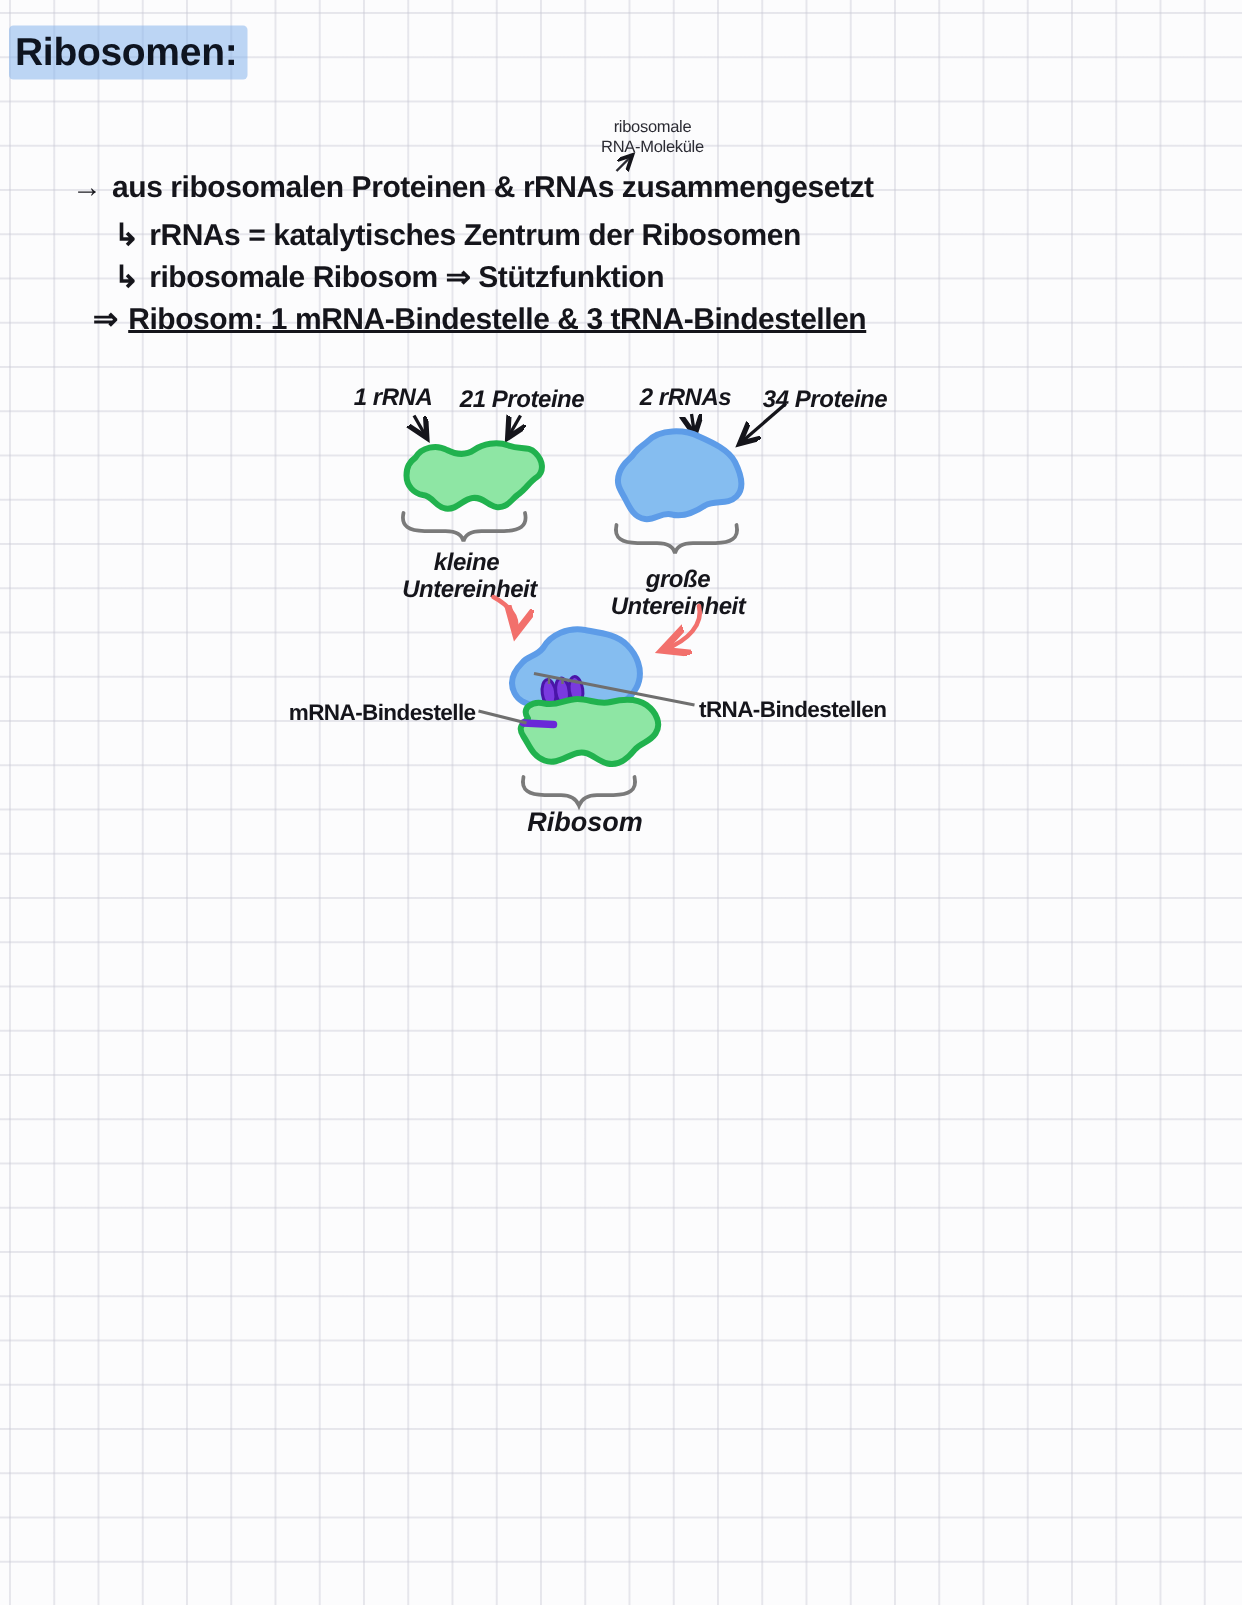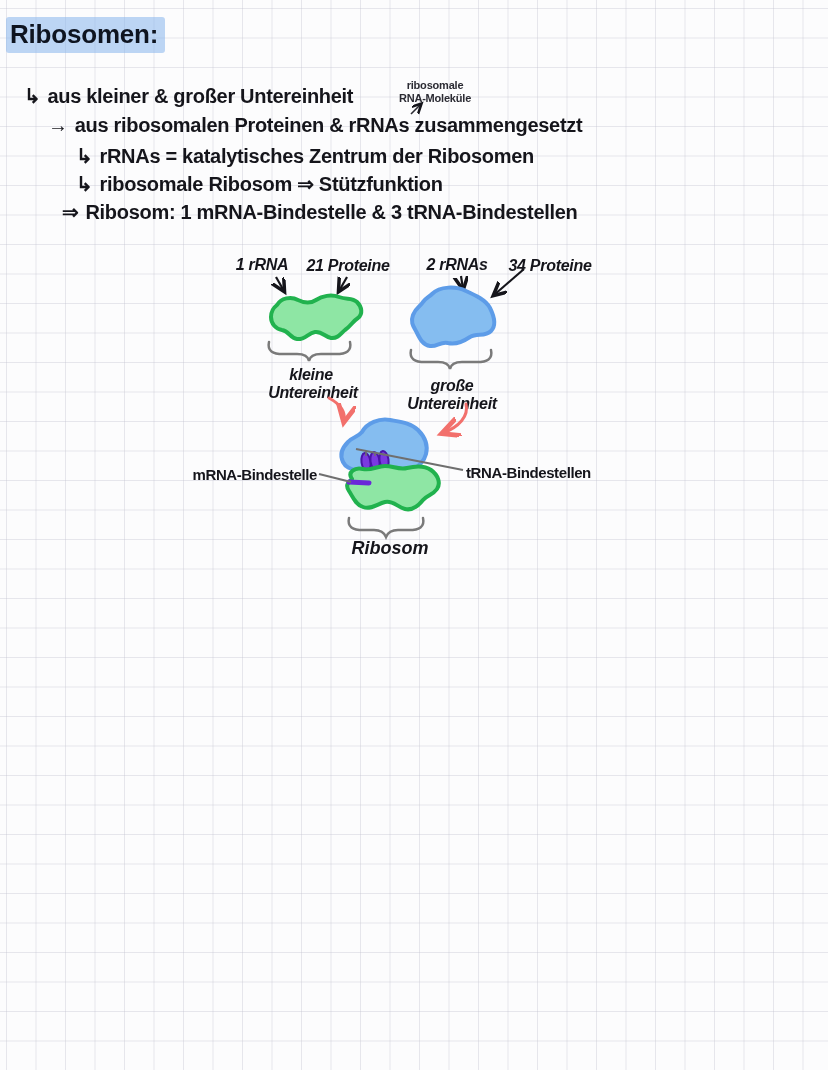--- a/index.html
+++ b/index.html
@@ -25,42 +25,39 @@
   .note{
     position:absolute;white-space:nowrap;
     font-size:20px;font-weight:700;letter-spacing:-0.3px;color:#15151b;
   }
   .note .bullet{display:inline-block;margin-right:7px;font-weight:700;}
   .n1{left:24px;top:54px;}
   .n2{left:24px;top:84px;}
   .n3{left:48px;top:114px;}
   .n4{left:76px;top:144px;}
   .n5{left:76px;top:172px;}
-  .n6{left:62px;top:200px;}
+  .n6{left:62px;top:200px;text-decoration:underline;}
   .annotation{
     position:absolute;left:389px;top:79px;width:92px;
-    text-align:center;font-size:11px;font-weight:700;
+    text-align:center;font-size:11px;font-weight:400;
     line-height:13px;color:#2b2b33;letter-spacing:-0.2px;
   }
   .diagram{position:absolute;left:0;top:0;pointer-events:none;}
   .dg-label{font-family:"Liberation Sans",sans-serif;font-size:16px;font-weight:700;font-style:italic;fill:#15151b;letter-spacing:-0.3px;}
   .dg-caption{font-family:"Liberation Sans",sans-serif;font-size:16px;font-weight:700;font-style:italic;fill:#15151b;letter-spacing:-0.3px;}
   .dg-site{font-family:"Liberation Sans",sans-serif;font-size:15px;font-weight:700;fill:#15151b;letter-spacing:-0.4px;}
   .dg-ribosom{font-family:"Liberation Sans",sans-serif;font-size:18px;font-weight:700;font-style:italic;fill:#15151b;}
 </style>
 </head>
 <body>
 
 <div class="page">
 
   <span class="title">Ribosomen:</span>
 
-  <div class="note n2">
-    <span class="bullet">↳</span><span>aus kleiner &amp; großer Untereinheit</span>
-  </div>
   <div class="note n3">
     <span class="bullet">→</span><span>aus ribosomalen Proteinen &amp; rRNAs zusammengesetzt</span>
   </div>
   <div class="note n4">
     <span class="bullet">↳</span><span>rRNAs = katalytisches Zentrum der Ribosomen</span>
   </div>
   <div class="note n5">
     <span class="bullet">↳</span><span>ribosomale Ribosom ⇒ Stützfunktion</span>
   </div>
   <div class="note n6">

